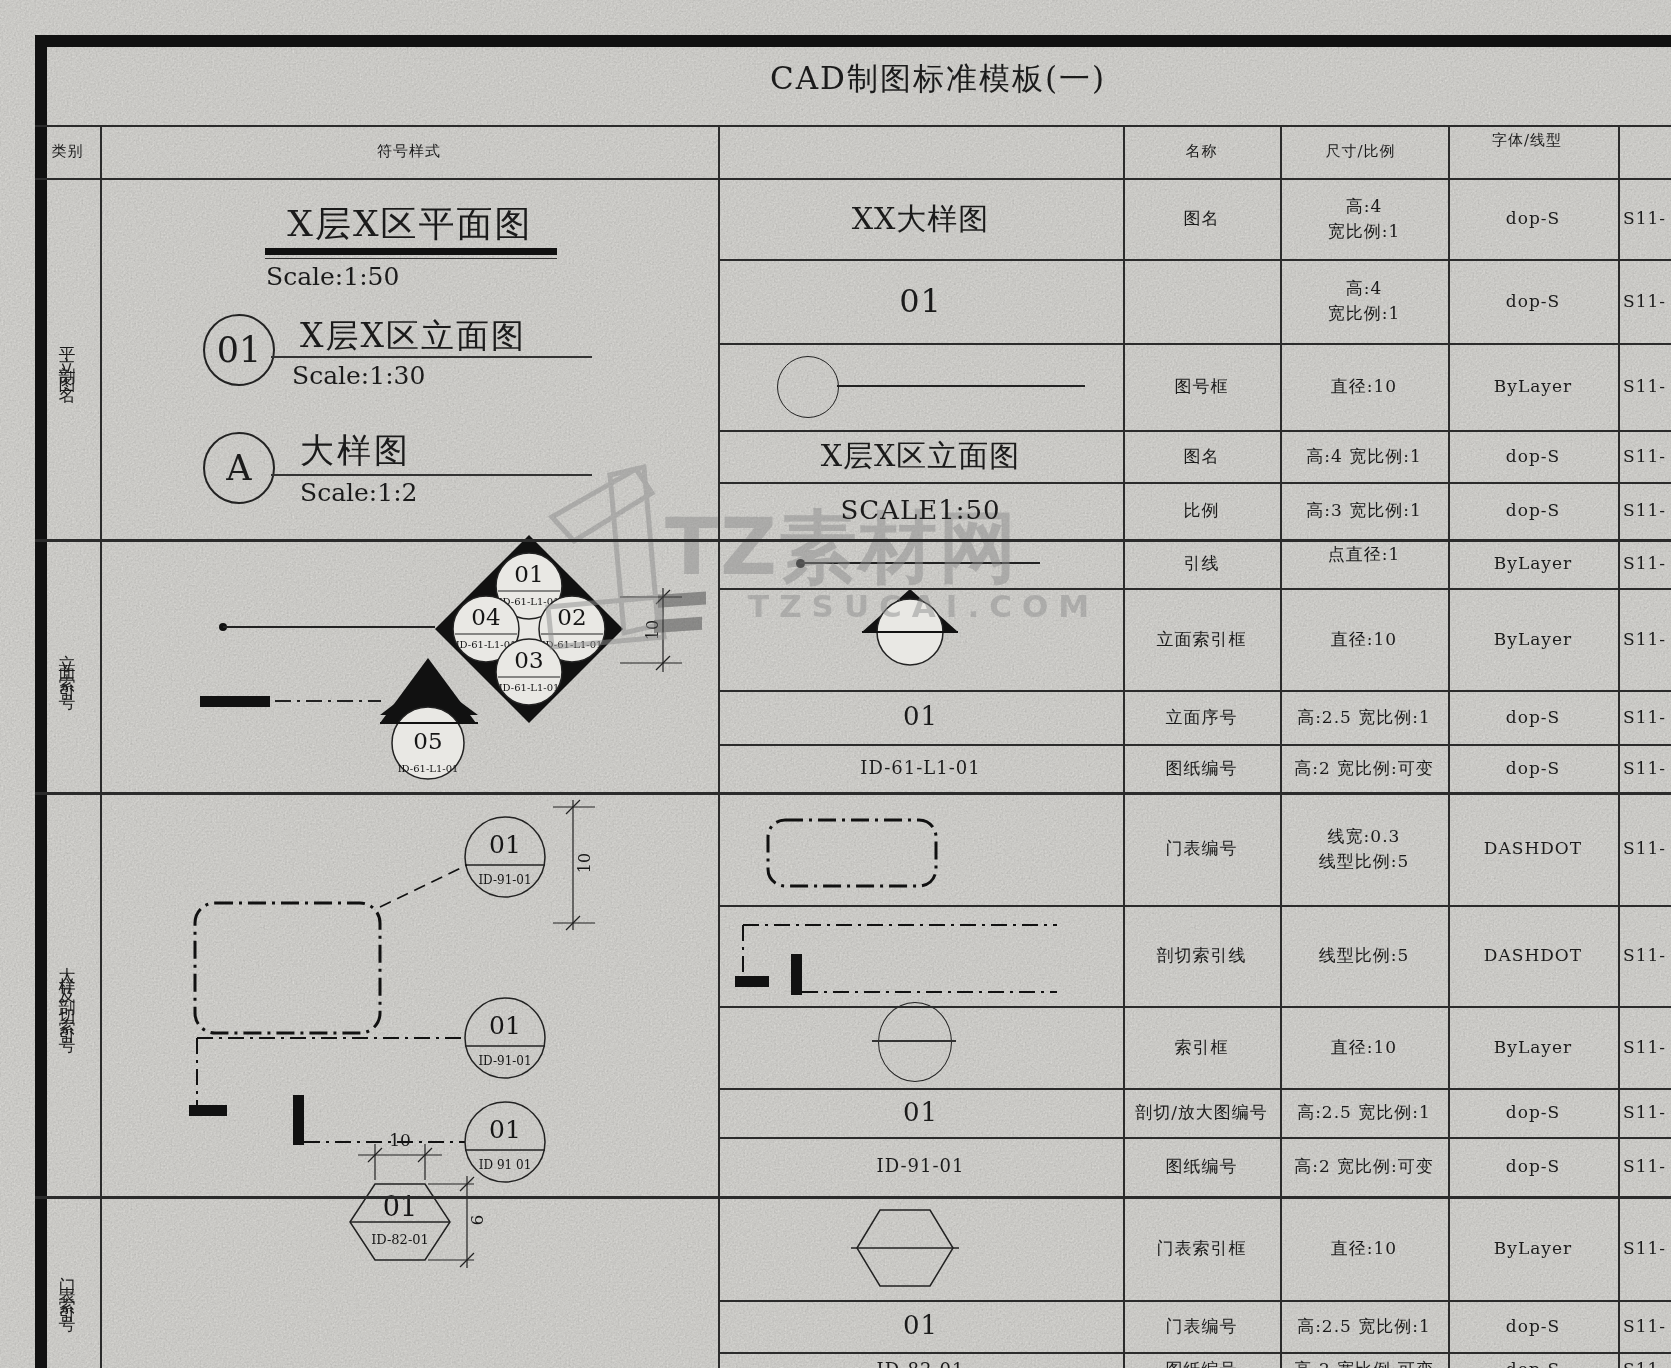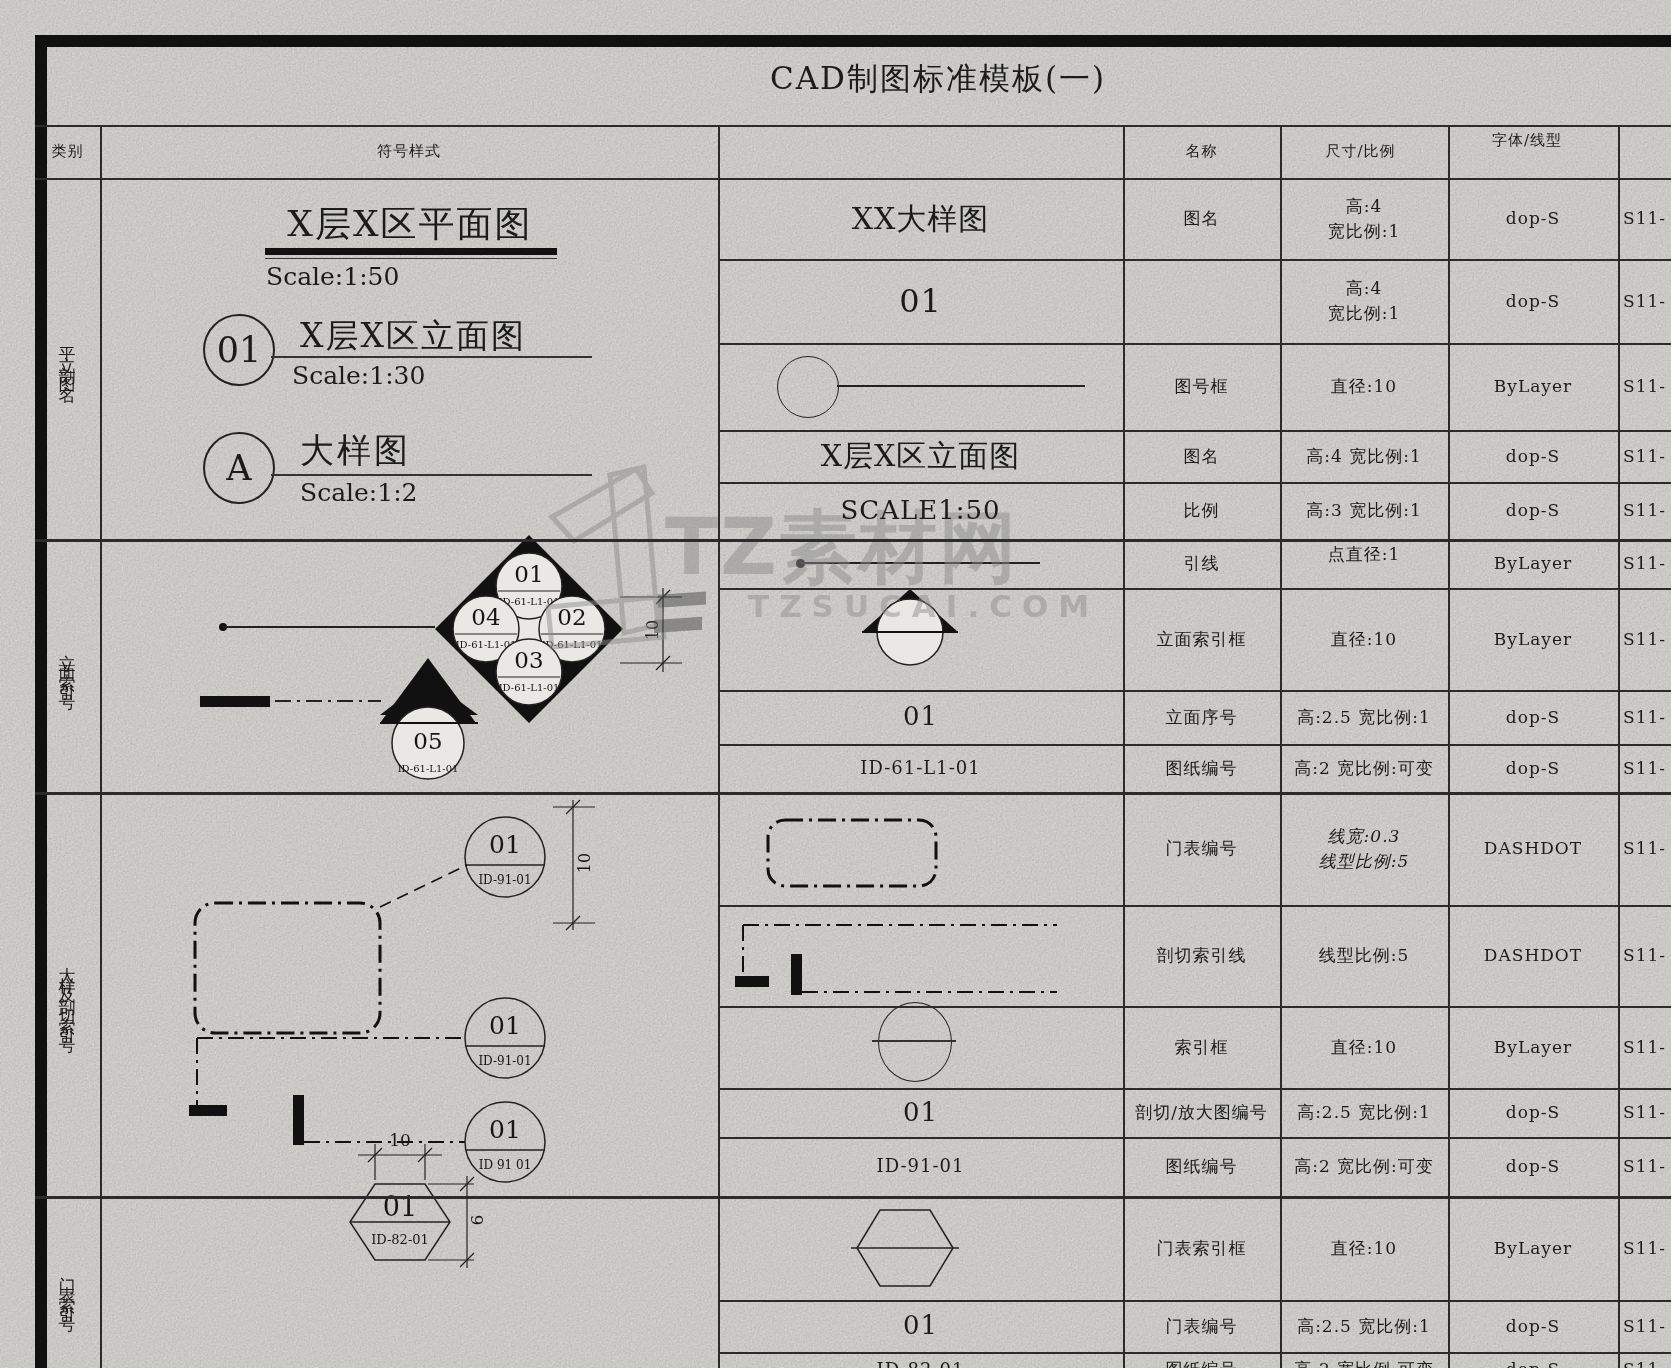--- a/index.html
+++ b/index.html
@@ -286,21 +286,21 @@
     <div class="cell" style="left: 1448px; top: 690px; width: 170px; height: 54px;">dop-S</div>
     <div class="cell" style="left: 1618px; top: 690px; width: 53px; height: 54px;">S11-</div>
     <div class="hline" style="left: 718px; top: 744px; width: 953px;"></div>
     <div class="cell" style="left: 718px; top: 744px; width: 405px; height: 48px; font-size: 18px;">ID-61-L1-01</div>
     <div class="cell" style="left: 1123px; top: 744px; width: 157px; height: 48px;">图纸编号</div>
     <div class="cell" style="left: 1280px; top: 744px; width: 168px; height: 48px;">高:2 宽比例:可变</div>
     <div class="cell" style="left: 1448px; top: 744px; width: 170px; height: 48px;">dop-S</div>
     <div class="cell" style="left: 1618px; top: 744px; width: 53px; height: 48px;">S11-</div>
     <div class="hline" style="left: 35px; top: 792px; width: 1636px; height: 2.5px;"></div>
     <div class="cell" style="left: 1123px; top: 792px; width: 157px; height: 113px;">门表编号</div>
-    <div class="cell" style="left: 1280px; top: 792px; width: 168px; height: 113px; font-style: italic;">线宽:0.3
+    <div class="cell" style="left: 1280px; top: 792px; width: 168px; height: 113px;">线宽:0.3
 线型比例:5</div>
     <div class="cell" style="left: 1448px; top: 792px; width: 170px; height: 113px;">DASHDOT</div>
     <div class="cell" style="left: 1618px; top: 792px; width: 53px; height: 113px;">S11-</div>
     <div class="hline" style="left: 718px; top: 905px; width: 953px;"></div>
     <div class="cell" style="left: 1123px; top: 905px; width: 157px; height: 101px;">剖切索引线</div>
     <div class="cell" style="left: 1280px; top: 905px; width: 168px; height: 101px;">线型比例:5</div>
     <div class="cell" style="left: 1448px; top: 905px; width: 170px; height: 101px;">DASHDOT</div>
     <div class="cell" style="left: 1618px; top: 905px; width: 53px; height: 101px;">S11-</div>
     <div class="hline" style="left: 718px; top: 1006px; width: 953px;"></div>
     <div class="cell" style="left: 1123px; top: 1006px; width: 157px; height: 82px;">索引框</div>

